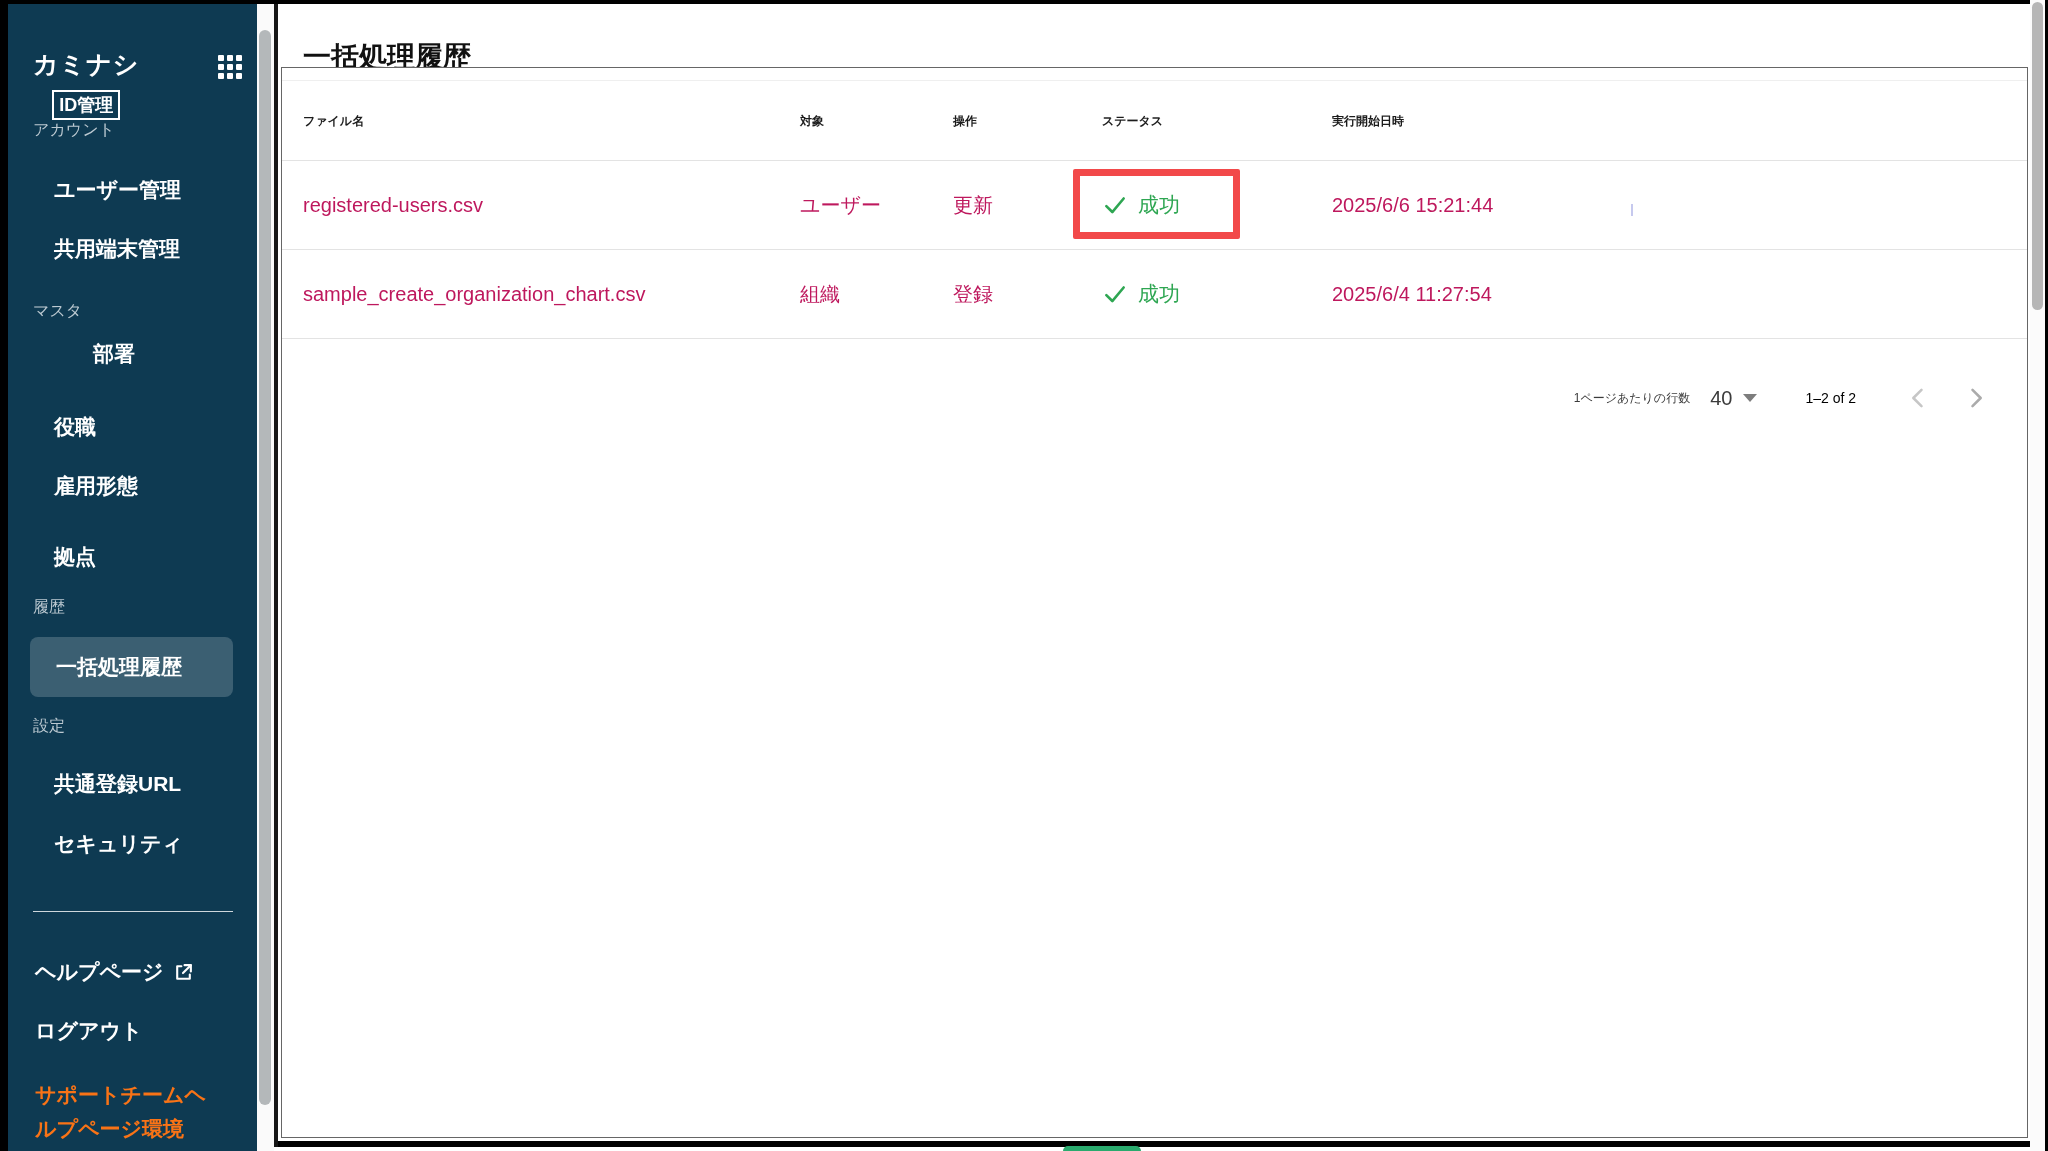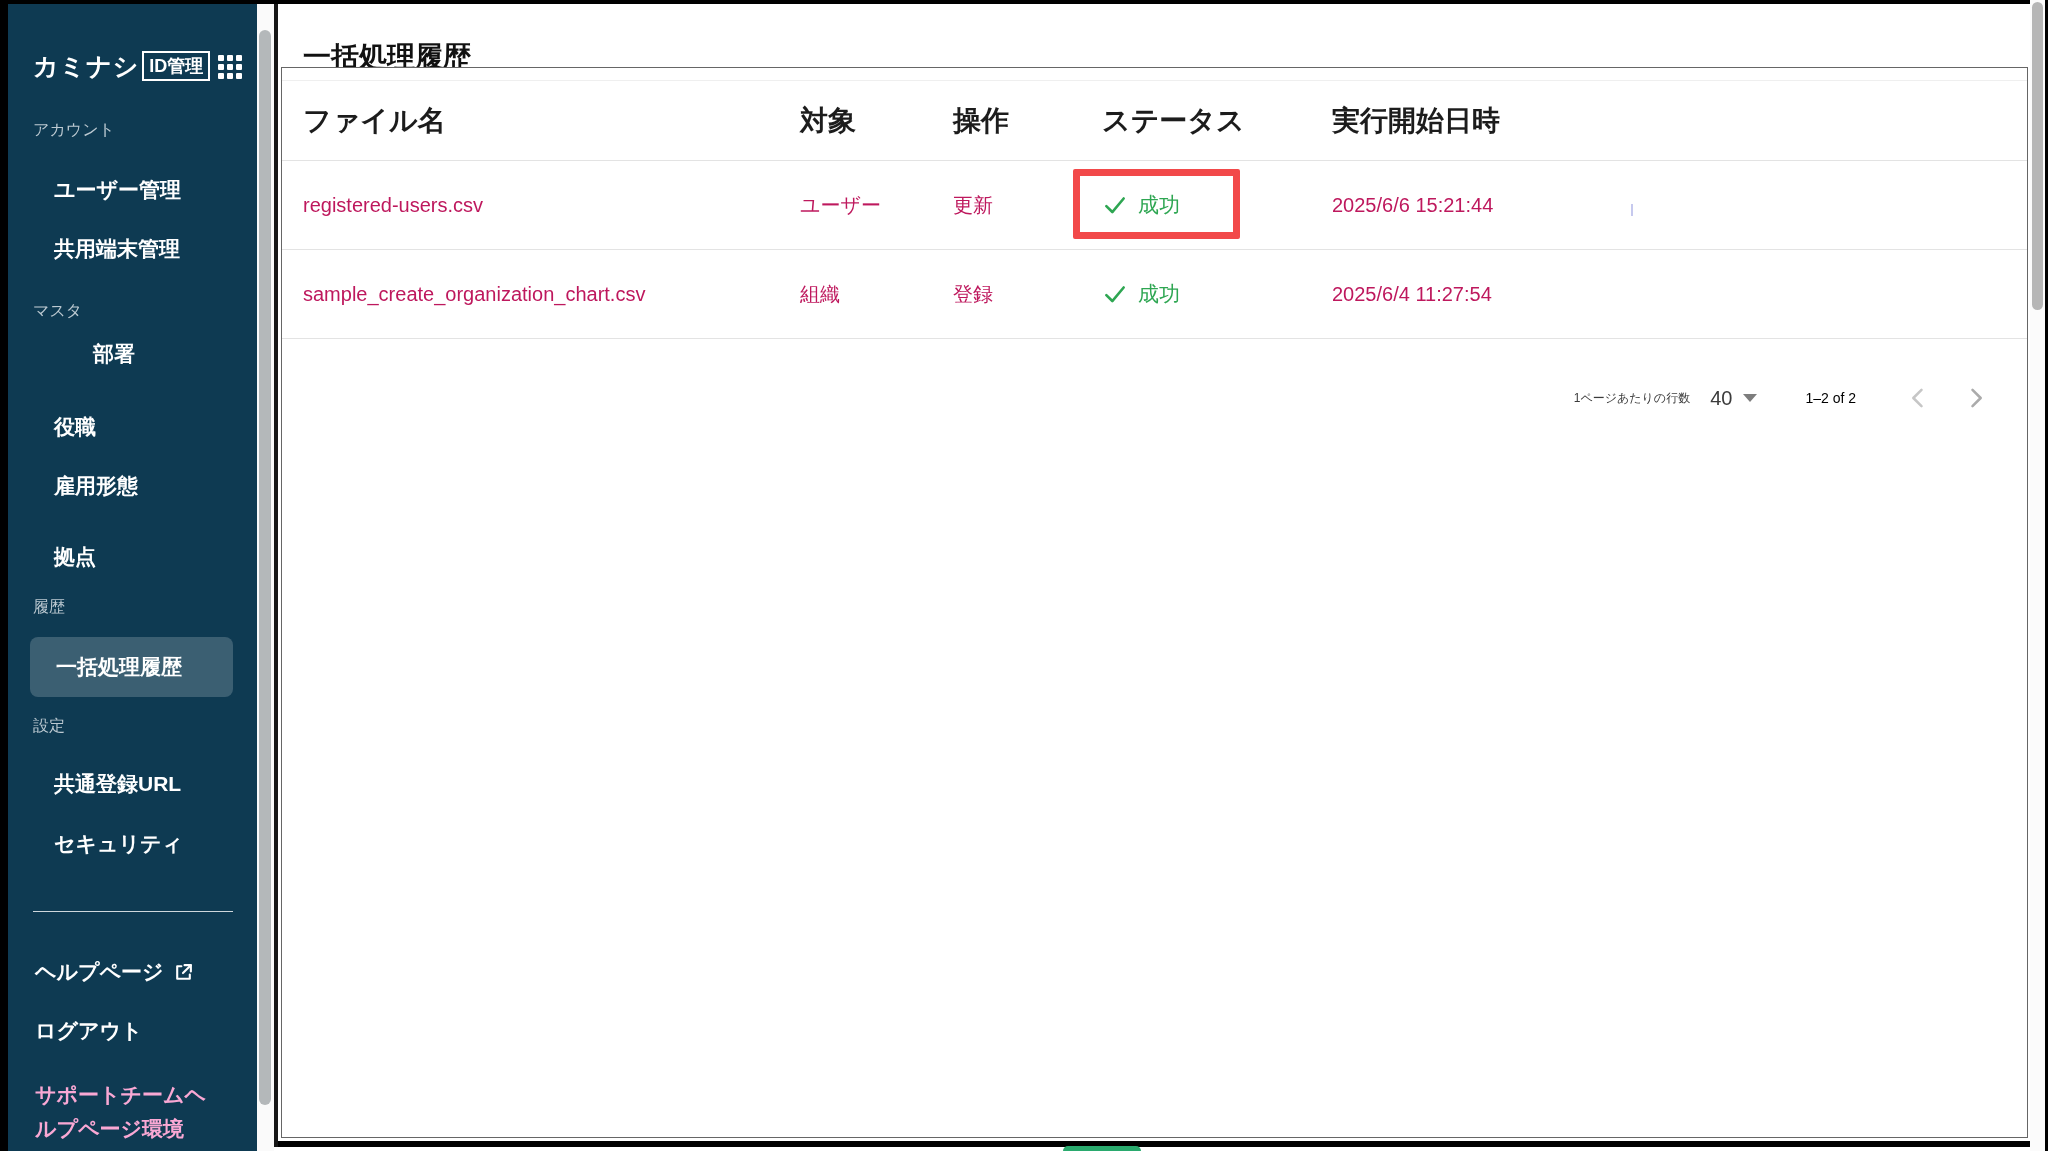--- a/index.html
+++ b/index.html
@@ -9,43 +9,43 @@
     -webkit-font-smoothing:antialiased;
   }
   
   .frame-top{position:absolute;left:0;top:0;width:2030px;height:4px;background:#000;}
   .frame-left{position:absolute;left:0;top:0;width:8px;height:1151px;background:#000;}
   .frame-right{position:absolute;left:2045px;top:0;width:3px;height:1151px;background:#000;}
   .frame-bottom{position:absolute;left:278px;top:1141px;width:1767px;height:6px;background:#000;}
 
   
   .sidebar{position:absolute;left:8px;top:4px;width:249px;height:1147px;background:#0E3A52;color:#fff;}
-  .logo-row{position:absolute;left:25px;top:44px;height:36px;display:flex;align-items:center;gap:3px;cursor:pointer;}
+  .logo-row{position:absolute;left:25px;top:44px;height:36px;display:flex;align-items:center;gap:9px;cursor:pointer;flex-direction:column;}
   .brand{font-size:25px;font-weight:700;letter-spacing:1px;color:#fff;white-space:nowrap;}
   .brand-badge{border:2px solid #fff;padding:0 5px;height:26px;line-height:26px;font-size:18px;font-weight:700;color:#fff;white-space:nowrap;}
   .apps-icon{position:absolute;left:210px;top:51px;width:24px;height:24px;cursor:pointer;}
   .s-label{position:absolute;left:25px;font-size:16px;font-weight:400;color:#bcc9d1;line-height:20px;white-space:nowrap;}
   .s-item{position:absolute;left:46px;font-size:21px;font-weight:700;color:#fff;line-height:24px;white-space:nowrap;cursor:pointer;}
   .s-active{position:absolute;left:22px;top:633px;width:203px;height:60px;background:rgba(255,255,255,0.19);border-radius:8px;cursor:pointer;}
   .s-active-label{position:absolute;left:26px;top:0;line-height:60px;font-size:21px;font-weight:700;color:#fff;white-space:nowrap;}
   .s-divider{position:absolute;left:25px;top:907px;width:200px;height:1px;background:rgba(255,255,255,0.8);}
   .s-link{position:absolute;left:27px;font-size:21px;font-weight:700;color:#fff;line-height:24px;white-space:nowrap;cursor:pointer;display:flex;align-items:center;gap:10px;}
-  .s-link-wrap{position:absolute;left:27px;top:1074px;width:186px;font-size:21px;font-weight:700;color:#f9a8d4;line-height:34px;word-break:break-all;cursor:pointer;}
+  .s-link-wrap{position:absolute;left:27px;top:1074px;width:186px;font-size:21px;font-weight:700;color:#f97316;line-height:34px;word-break:break-all;cursor:pointer;}
 
   
   .side-scroll{position:absolute;left:257px;top:4px;width:17px;height:1147px;background:#fafafa;}
   .side-thumb{position:absolute;left:2px;top:26px;width:12px;height:1075px;background:#b4b8ba;border-radius:6px;cursor:pointer;}
   .side-divider{position:absolute;left:274px;top:4px;width:4px;height:1143px;background:#161616;}
 
   
   .page-title{position:absolute;left:303px;top:20px;font-size:28px;line-height:36px;font-weight:700;color:#111;white-space:nowrap;}
   .card{position:absolute;left:281px;top:67px;width:1747px;height:1071px;background:#fff;border:1px solid #666;box-sizing:border-box;}
   .card-topline{position:absolute;left:282px;top:80px;width:1745px;height:1px;background:#efefef;}
   .row-divider{position:absolute;left:282px;width:1745px;height:1px;background:#e3e3e3;}
-  .th{position:absolute;top:108px;font-size:28px;line-height:26px;font-weight:700;color:#1c1c1c;white-space:nowrap;}
+  .th{position:absolute;top:108px;font-size:12px;line-height:26px;font-weight:700;color:#1c1c1c;white-space:nowrap;}
   .td{position:absolute;font-size:20px;line-height:26px;font-weight:400;color:#be185d;white-space:nowrap;}
   .status-check{position:absolute;width:26px;height:26px;}
   .status-text{position:absolute;font-size:21px;line-height:26px;font-weight:400;color:#2EA652;white-space:nowrap;}
   .c1{left:303px;}.c2{left:800px;}.c3{left:953px;}.c4{left:1102px;text-align:right;}.c5{left:1332px;}
   .r1{top:192px;}.r2{top:281px;}
 
   .red-box{position:absolute;left:1073px;top:169px;width:167px;height:70px;border:7px solid #F2494A;border-radius:2px;box-sizing:border-box;background:transparent;}
   .cursor-mark{position:absolute;left:1631px;top:204px;width:2px;height:12px;background:#c6c9ee;}
 
   .pagination{position:absolute;left:281px;top:378px;width:1747px;height:40px;display:flex;align-items:center;justify-content:flex-end;padding-right:38px;box-sizing:border-box;}

